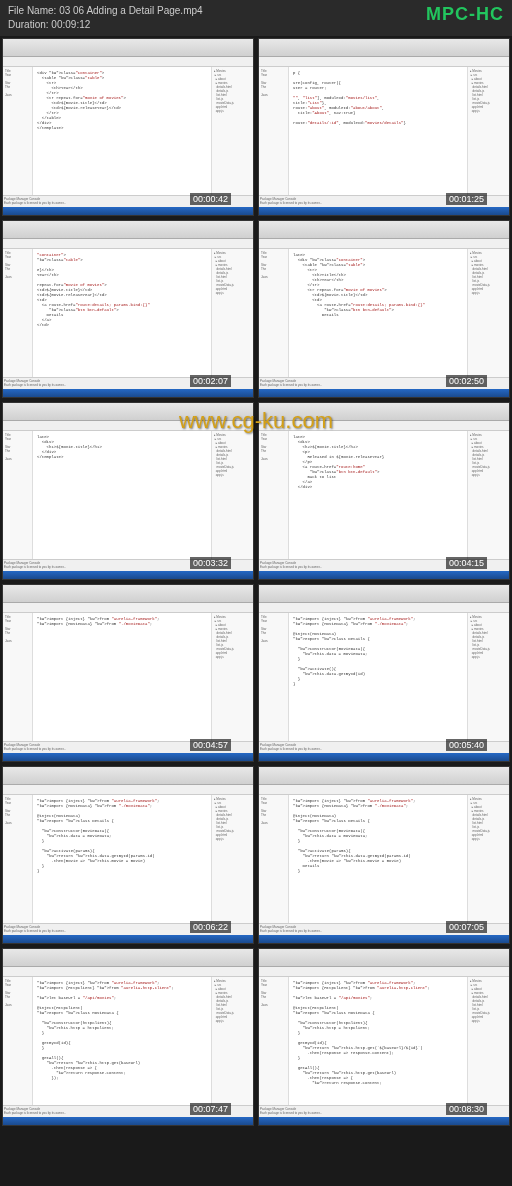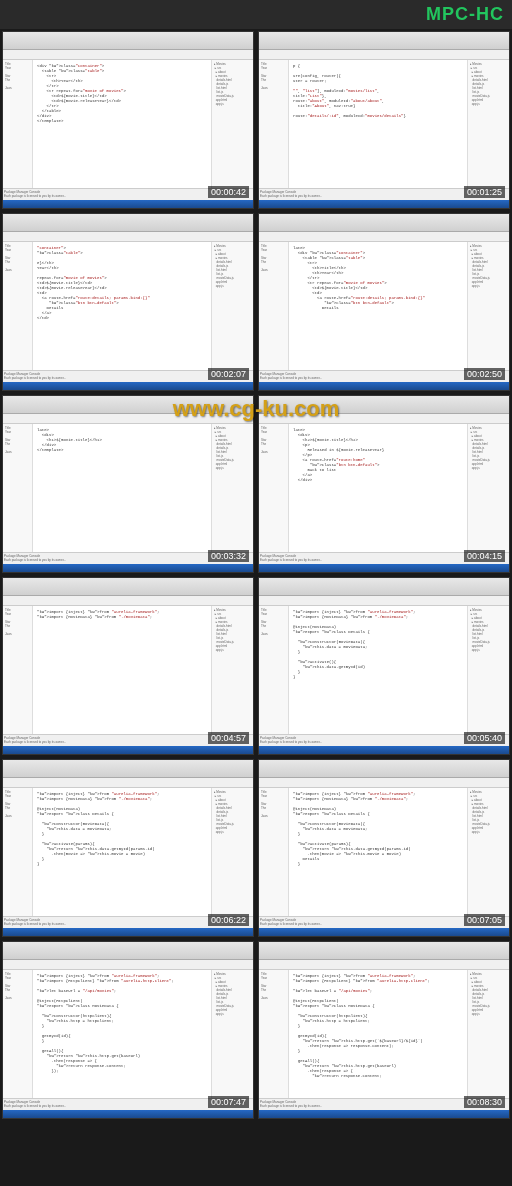--- a/index.html
+++ b/index.html
@@ -106,46 +106,54 @@
       position: absolute;
       bottom: 0;
       left: 0;
       right: 0;
       height: 8px;
       background: linear-gradient(#2568c4, #1a4a8e);
     }
     .timestamp {
       position: absolute;
       bottom: 10px;
-      right: 4px;
+      right: 22px;
       color: #fff;
       font-size: 9px;
       background: rgba(0,0,0,0.6);
       padding: 1px 3px;
       z-index: 10;
     }
     .watermark {
       position: absolute;
-      top: 396px;
+      top: 408px;
       left: 50%;
       transform: translateX(-50%);
       font-size: 22px;
-      font-weight: bold;
+      font-weight: normal;
       color: #d4a017;
       z-index: 100;
       text-shadow: 1px 1px 2px rgba(0,0,0,0.5);
       pointer-events: none;
     }
     .code-line { white-space: pre; }
   </style>
 </head>
 <body>
 
 <div class="header">
   <div class="file-info">
+    <div>
+      <span>File Name:</span>
+      <span>03 06 Adding a Detail Page.mp4</span>
+    </div>
+    <div>
+      <span>Duration:</span>
+      <span>00:09:12</span>
+    </div>
   </div>
   <div class="app-name">MPC-HC</div>
 </div>
 
 <div class="grid" id="grid">
     <div class="thumb">
       <div class="thumb-content">
         <div class="vs-top"></div>
         <div class="vs-toolbar"></div>
         <div class="vs-body">

